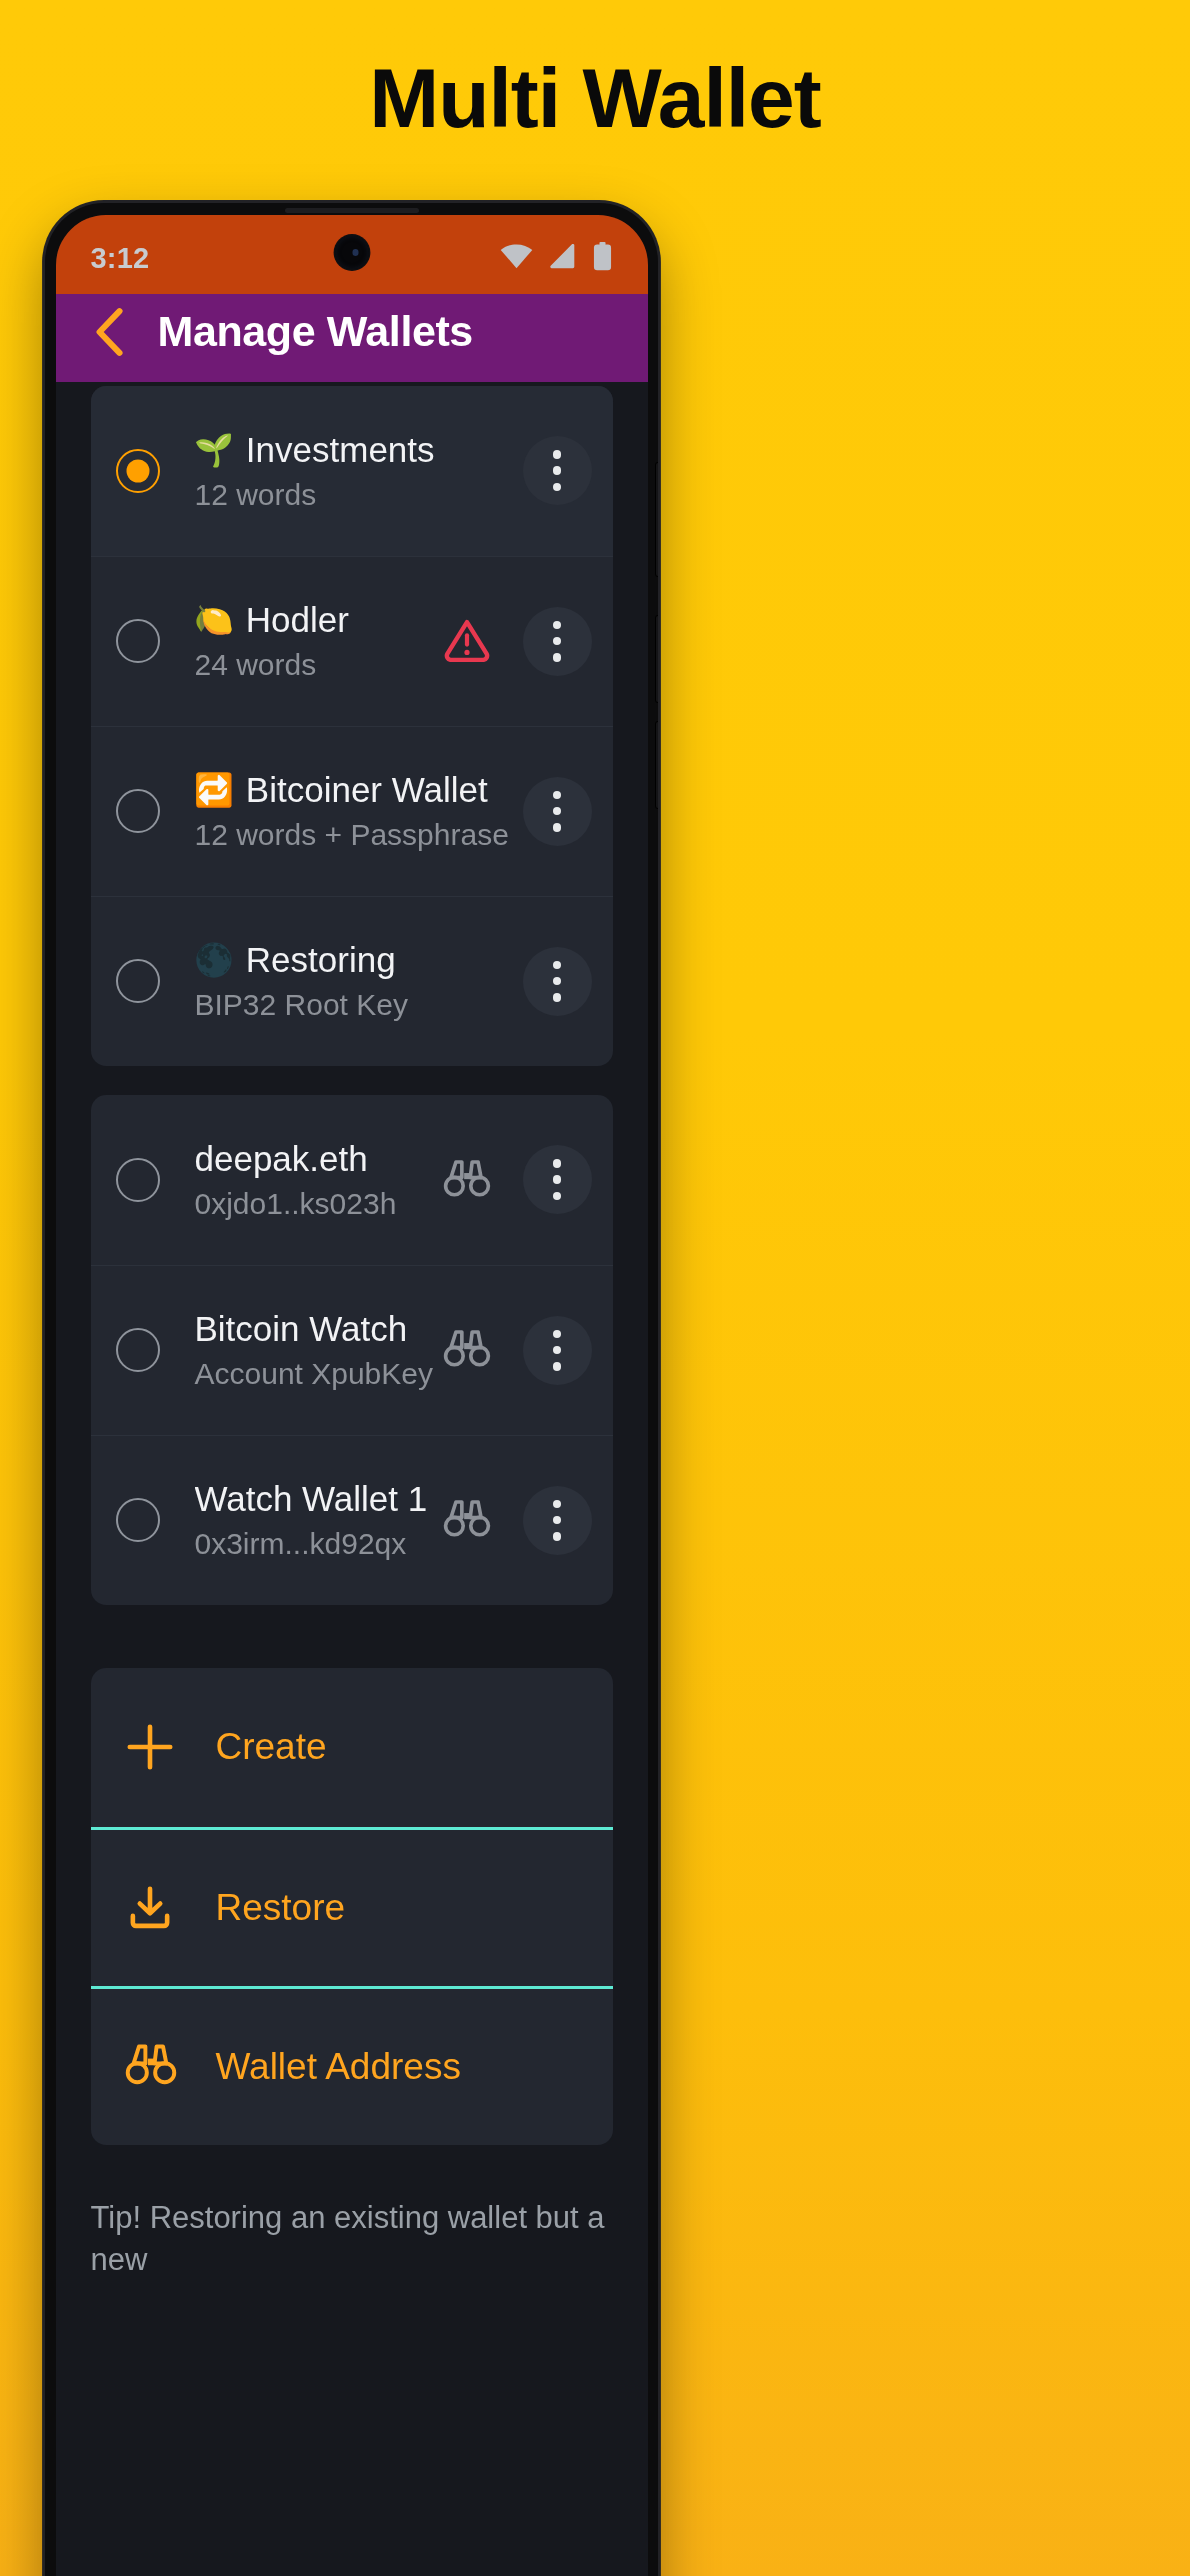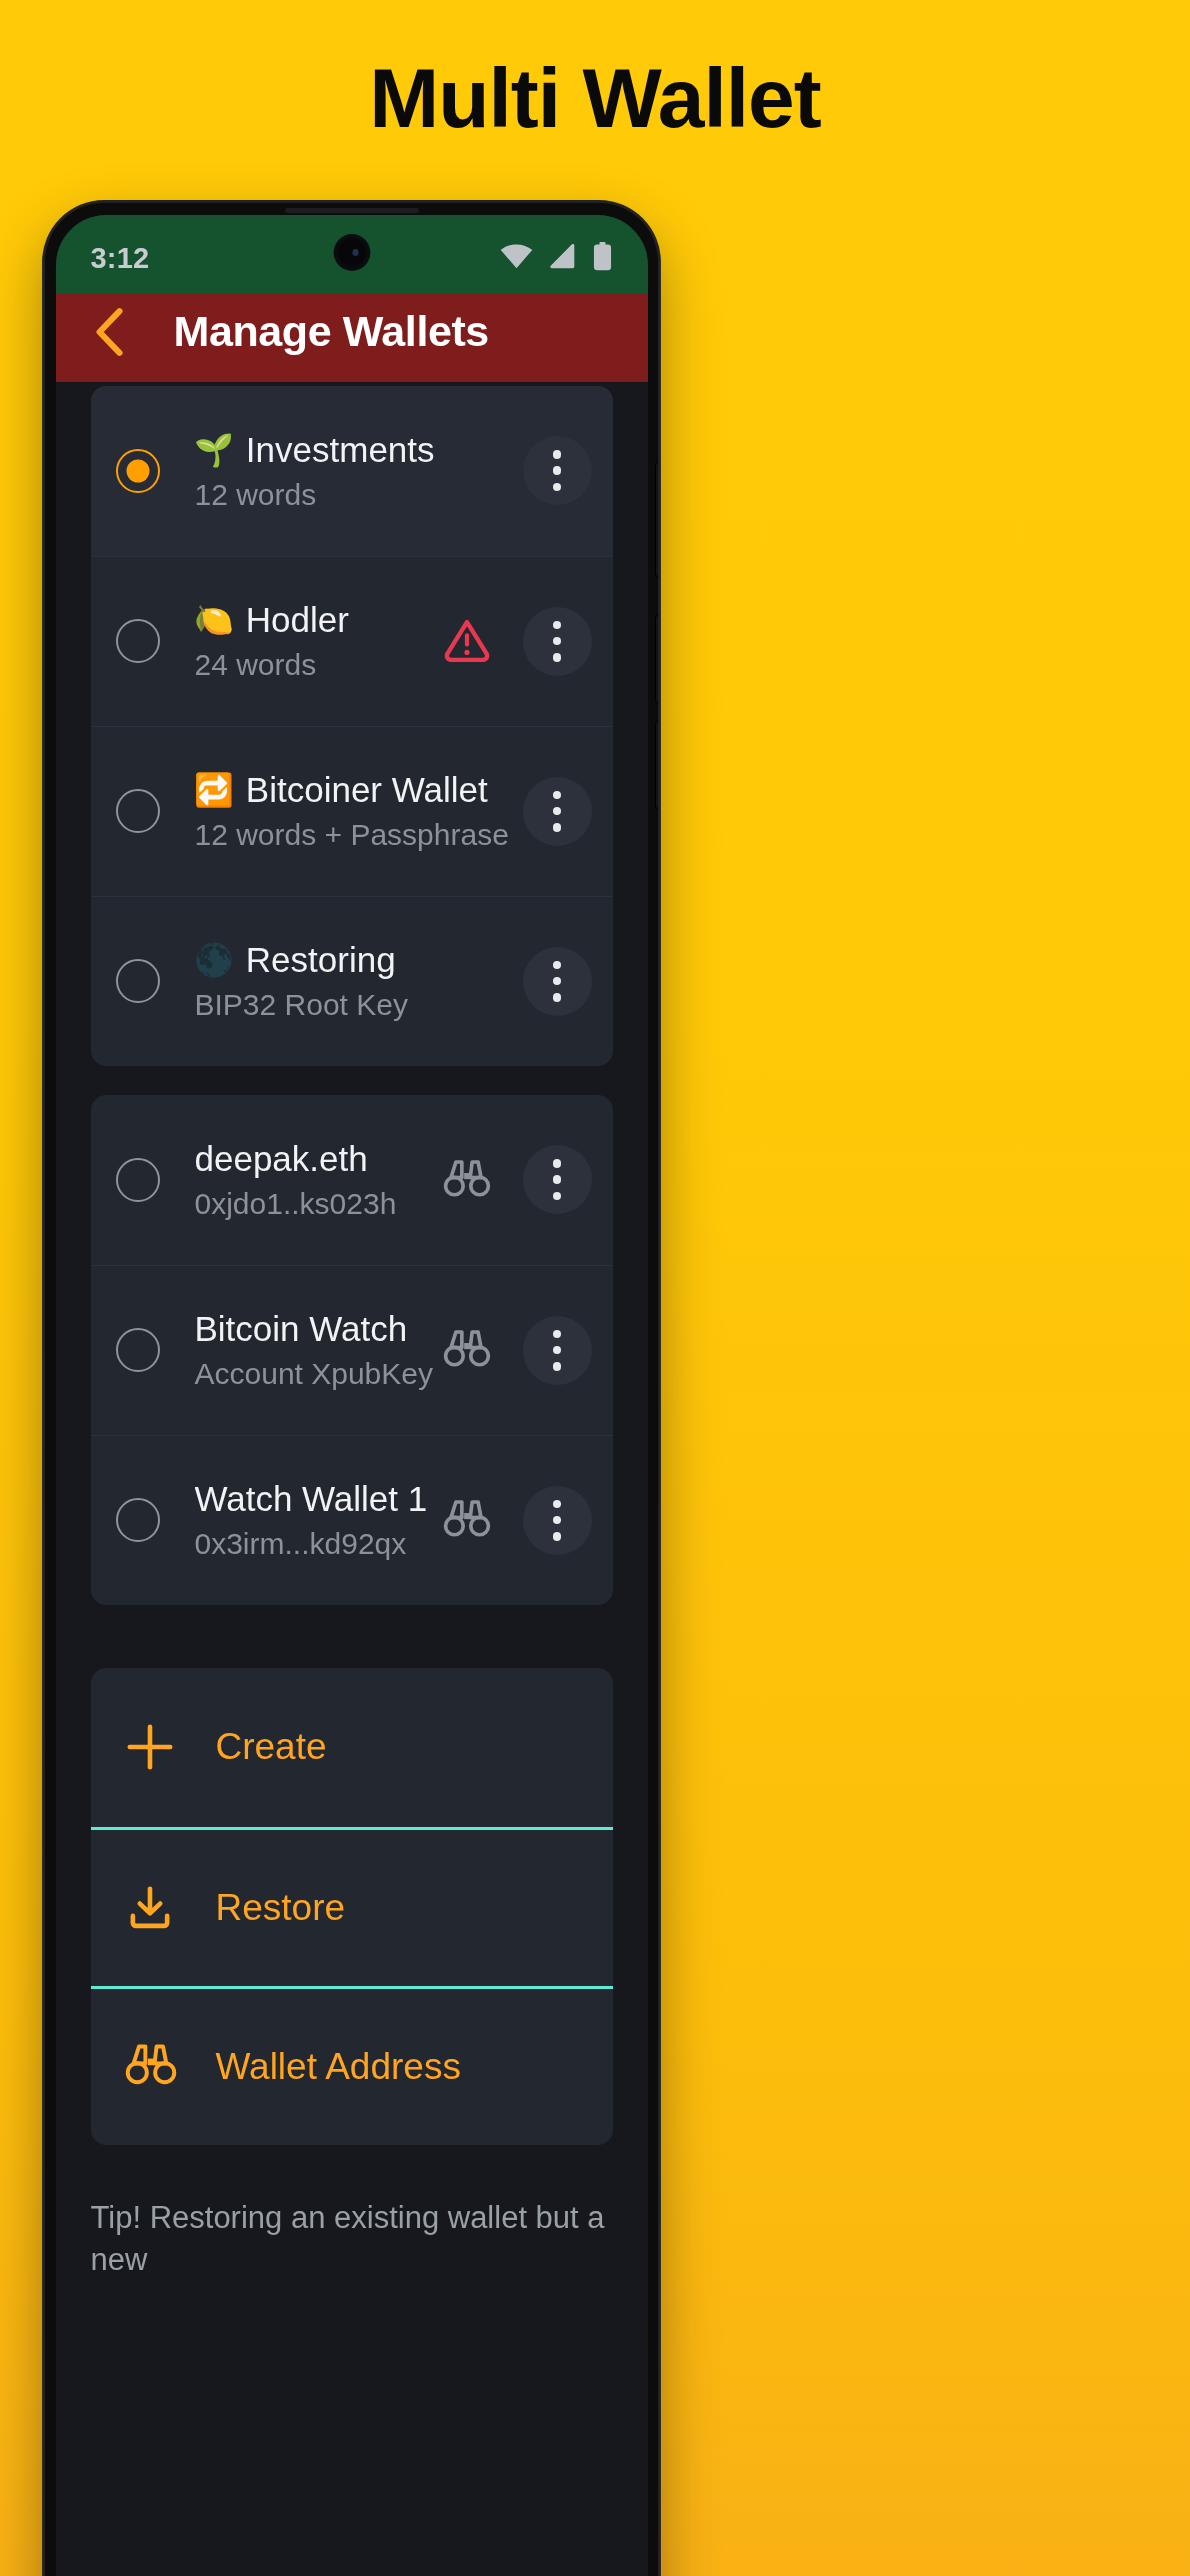--- a/index.html
+++ b/index.html
@@ -57,40 +57,40 @@
     background:#16181E;
     overflow:hidden;
   }
 
   
   #status-bar{
     position:relative; height:79px;
     display:flex; align-items:center; justify-content:space-between;
     padding:9.6px 36px 0 35px;
     color:#BFC2C7;
-    background:#14532d;
+    background:#c2410c;
   }
   #status-time{ font-size:29px; font-weight:bold; letter-spacing:0.2px; color:#C8CBD0;}
   #status-icons{ display:flex; align-items:center; gap:15.3px; }
   #punch-hole{
     position:absolute; left:50%; top:21px; transform:translateX(-50%);
     width:33px; height:33px; border-radius:50%;
     background:#07070a;
     box-shadow:0 0 0 1.9px #0e0e11, inset 0 0 5.8px #11161f;
   }
   #punch-hole::after{
     content:""; position:absolute; left:17px; top:13.4px;
     width:6.7px; height:6.7px; border-radius:50%; background:#203052;
   }
 
   
   #app-bar{
-    display:flex; align-items:center; gap:45px;
+    display:flex; align-items:center; gap:29px;
     padding:13.4px 0 25px 35px;
-    background:#7f1d1d;
+    background:#701a75;
   }
   #back-button{ width:38px; height:50px; flex:0 0 auto; }
   #page-title{ font-size:43px; font-weight:bold; color:#FFFFFF; letter-spacing:-0.4px; }
 
   
   .card{
     margin:0 35px;
     background:#232730;
     border-radius:15.3px;
     overflow:hidden;

